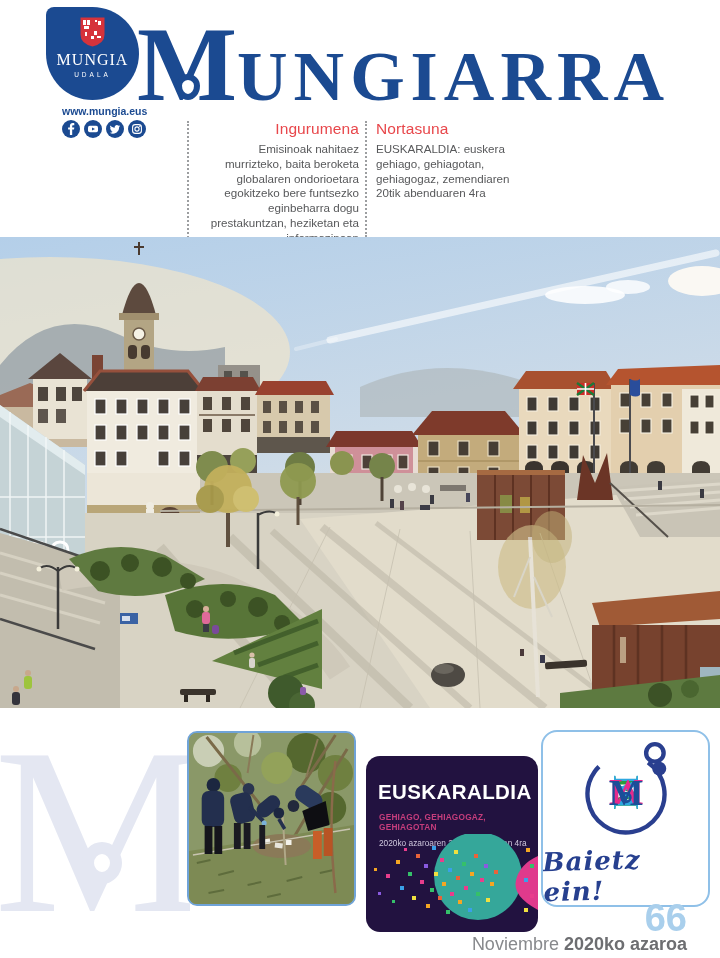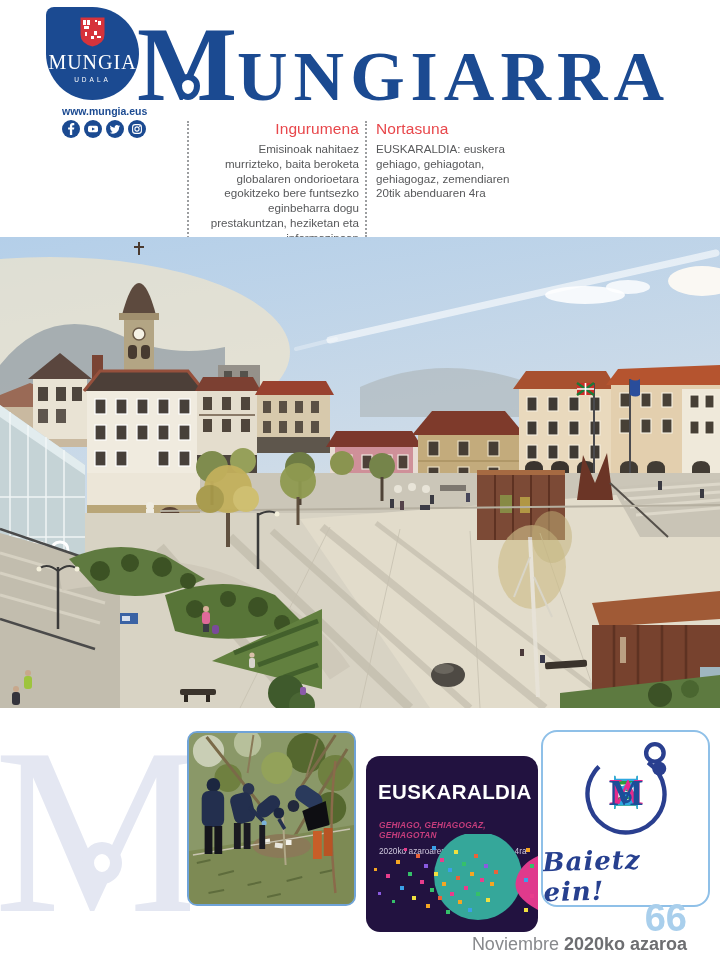--- a/index.html
+++ b/index.html
@@ -11,21 +11,21 @@
   }
   
   .logo-blob {
     position:absolute; left:46px; top:7px; width:93px; height:93px;
     background:#1b4a91; border-radius:10px 58px 58px 58px;
     display:flex; flex-direction:column; align-items:center; justify-content:flex-start;
     padding-top:9px;
   }
   .logo-crest { width:27px; height:32px; }
   .logo-name {
-    color:#fff; font-family:"Liberation Serif", serif; font-size:20px;
+    color:#fff; font-family:"Liberation Serif", serif; font-size:16px;
     letter-spacing:1px; margin-top:3px; font-weight:400;
   }
   .logo-sub { color:#fff; font-size:6.5px; letter-spacing:3px; margin-top:2px; }
   .masthead {
     position:absolute; left:137px; top:0; height:112px;
     display:flex; align-items:baseline; padding-top:12px;
     color:#1b4a91; font-family:"Liberation Serif", serif; white-space:nowrap;
   }
   .mast-m   { font-size:106px; line-height:1; letter-spacing:0; }
   .mast-rest{ font-size:70px;  line-height:1; letter-spacing:6px; }
@@ -74,21 +74,21 @@
   .card-volunteers {
     left:187px; top:731px; width:169px; height:175px;
     border:2px solid #6fa3d8; border-radius:10px; background:#8a9868;
   }
   .card-volunteers svg { display:block; width:100%; height:100%; }
   .card-euskaraldia {
     left:366px; top:756px; width:172px; height:176px;
     border-radius:14px; background:#221240; color:#fff;
   }
   .c2-title { font-size:20.5px; font-weight:bold; letter-spacing:0.4px; margin:24px 0 1px 12px; }
-  .c2-sub   { font-size:8.3px; font-weight:bold; color:#c63d7c; letter-spacing:0.2px; margin:16px 0 6px 13px;font-style:italic; }
+  .c2-sub   { font-size:8.3px; font-weight:bold; color:#c63d7c; letter-spacing:0.2px; margin:8px 0 6px 13px; }
   .c2-date  { font-size:8.3px; color:#cfc8dd; margin:0 0 0 13px; }
   .c2-art   { position:absolute; left:0; top:78px; width:172px; height:98px; }
   .card-baietz {
     left:541px; top:730px; width:169px; height:177px;
     border:2px solid #8fc0e8; border-radius:16px; background:#fff;
     display:flex; flex-direction:column; align-items:center;
   }
   .baietz-logo { width:112px; height:112px; margin-top:6px; }
   .baietz-slogan {
     font-family:"DejaVu Serif", serif; font-style:italic; font-weight:bold;

